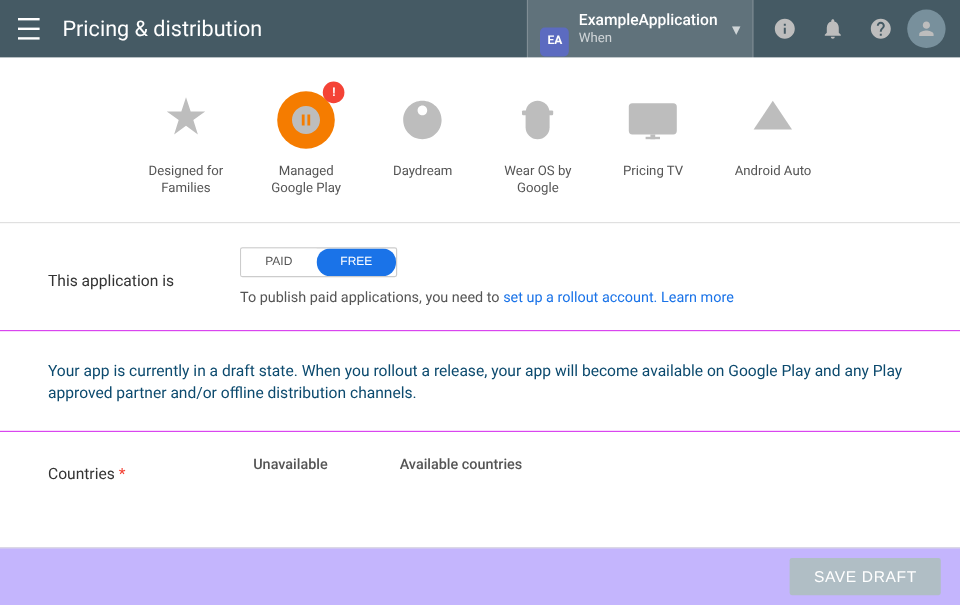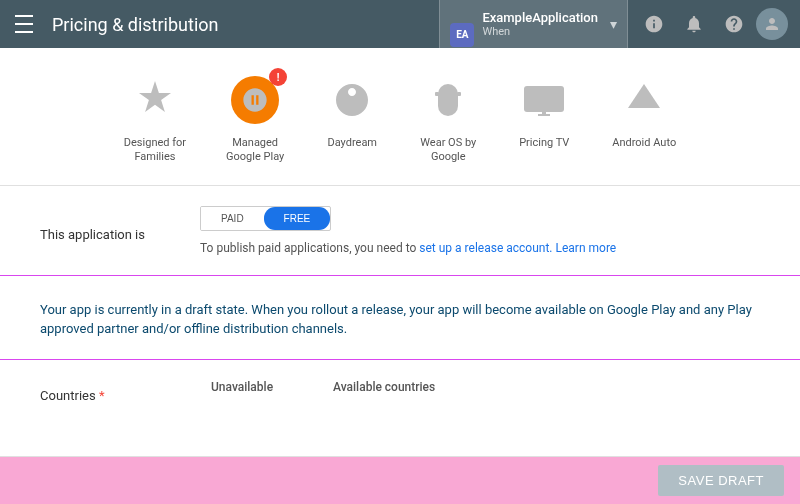--- a/index.html
+++ b/index.html
@@ -126,21 +126,21 @@
     .countries-columns {
       display: flex; gap: 60px; margin-left: 23px;
     }
     .country-col-header {
       font-size: 12px; color: #555; font-weight: 500;
     }
 
     
     .bottom-bar {
       position: fixed; bottom: 0; right: 0; left: 0;
-      height: 48px; background: #f9a8d4; border-top: 1px solid #e0e0e0;
+      height: 48px; background: #c4b5fd; border-top: 1px solid #e0e0e0;
       display: flex; justify-content: flex-end; align-items: center; padding: 0 16px;
     }
     .save-btn {
       background: #b0bec5; color: white; border: none; padding: 8px 20px;
       font-size: 13px; font-weight: 500; border-radius: 2px; cursor: pointer; letter-spacing: 0.5px;
     }
 
     
     svg { fill: #bdbdbd; }
     .icon-orange-circle {
@@ -262,21 +262,21 @@
 
     </div>
 
     <div class="form-section">
       <div class="form-label">This application is</div>
       <div class="form-content">
         <div class="toggle-group">
           <button class="toggle-btn">PAID</button>
           <button class="toggle-btn active">FREE</button>
         </div>
-        <p class="helper-text">To publish paid applications, you need to <a href="#" style="color:#1a73e8;text-decoration:none">set up a release account.</a> <a href="#" style="color:#1a73e8;text-decoration:none">Learn more</a></p>
+        <p class="helper-text">To publish paid applications, you need to <a href="#" style="color:#1a73e8;text-decoration:none">set up a rollout account.</a> <a href="#" style="color:#1a73e8;text-decoration:none">Learn more</a></p>
       </div>
     </div>
 
     <div class="form-section">
       <div class="form-content">
         <p class="availability-text">Your app is currently in a draft state. When you rollout a release, your app will become available on Google Play and any Play approved partner and/or offline distribution channels.</p>
       </div>
     </div>
 
     <div class="countries-section">

